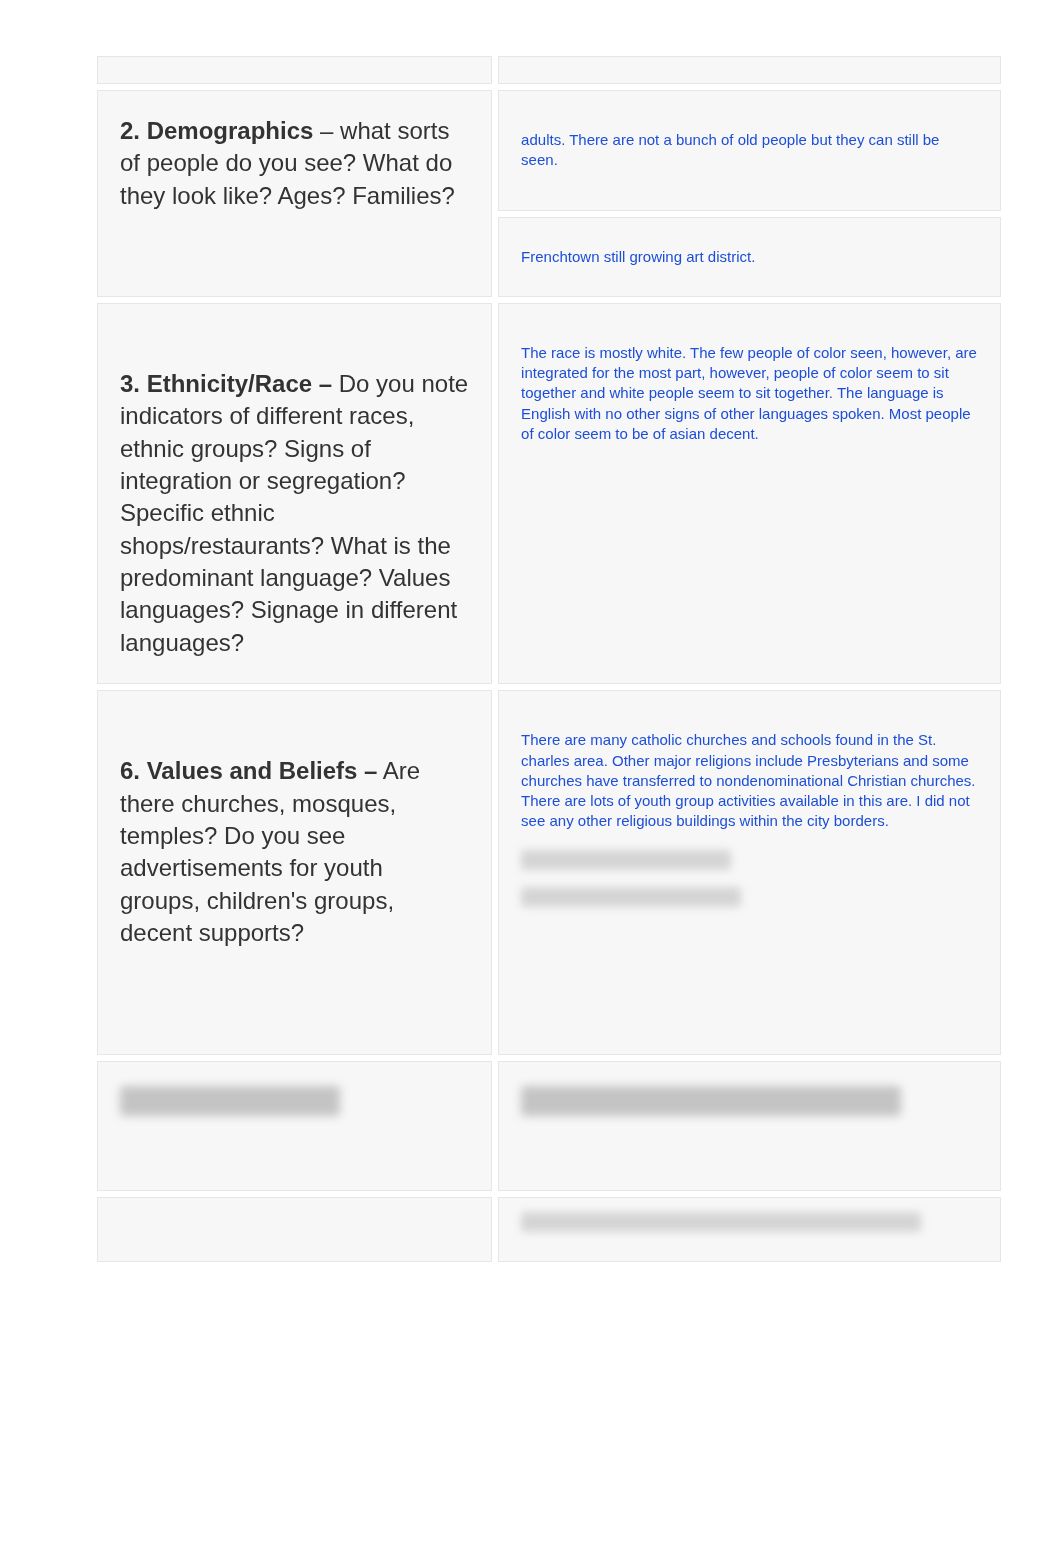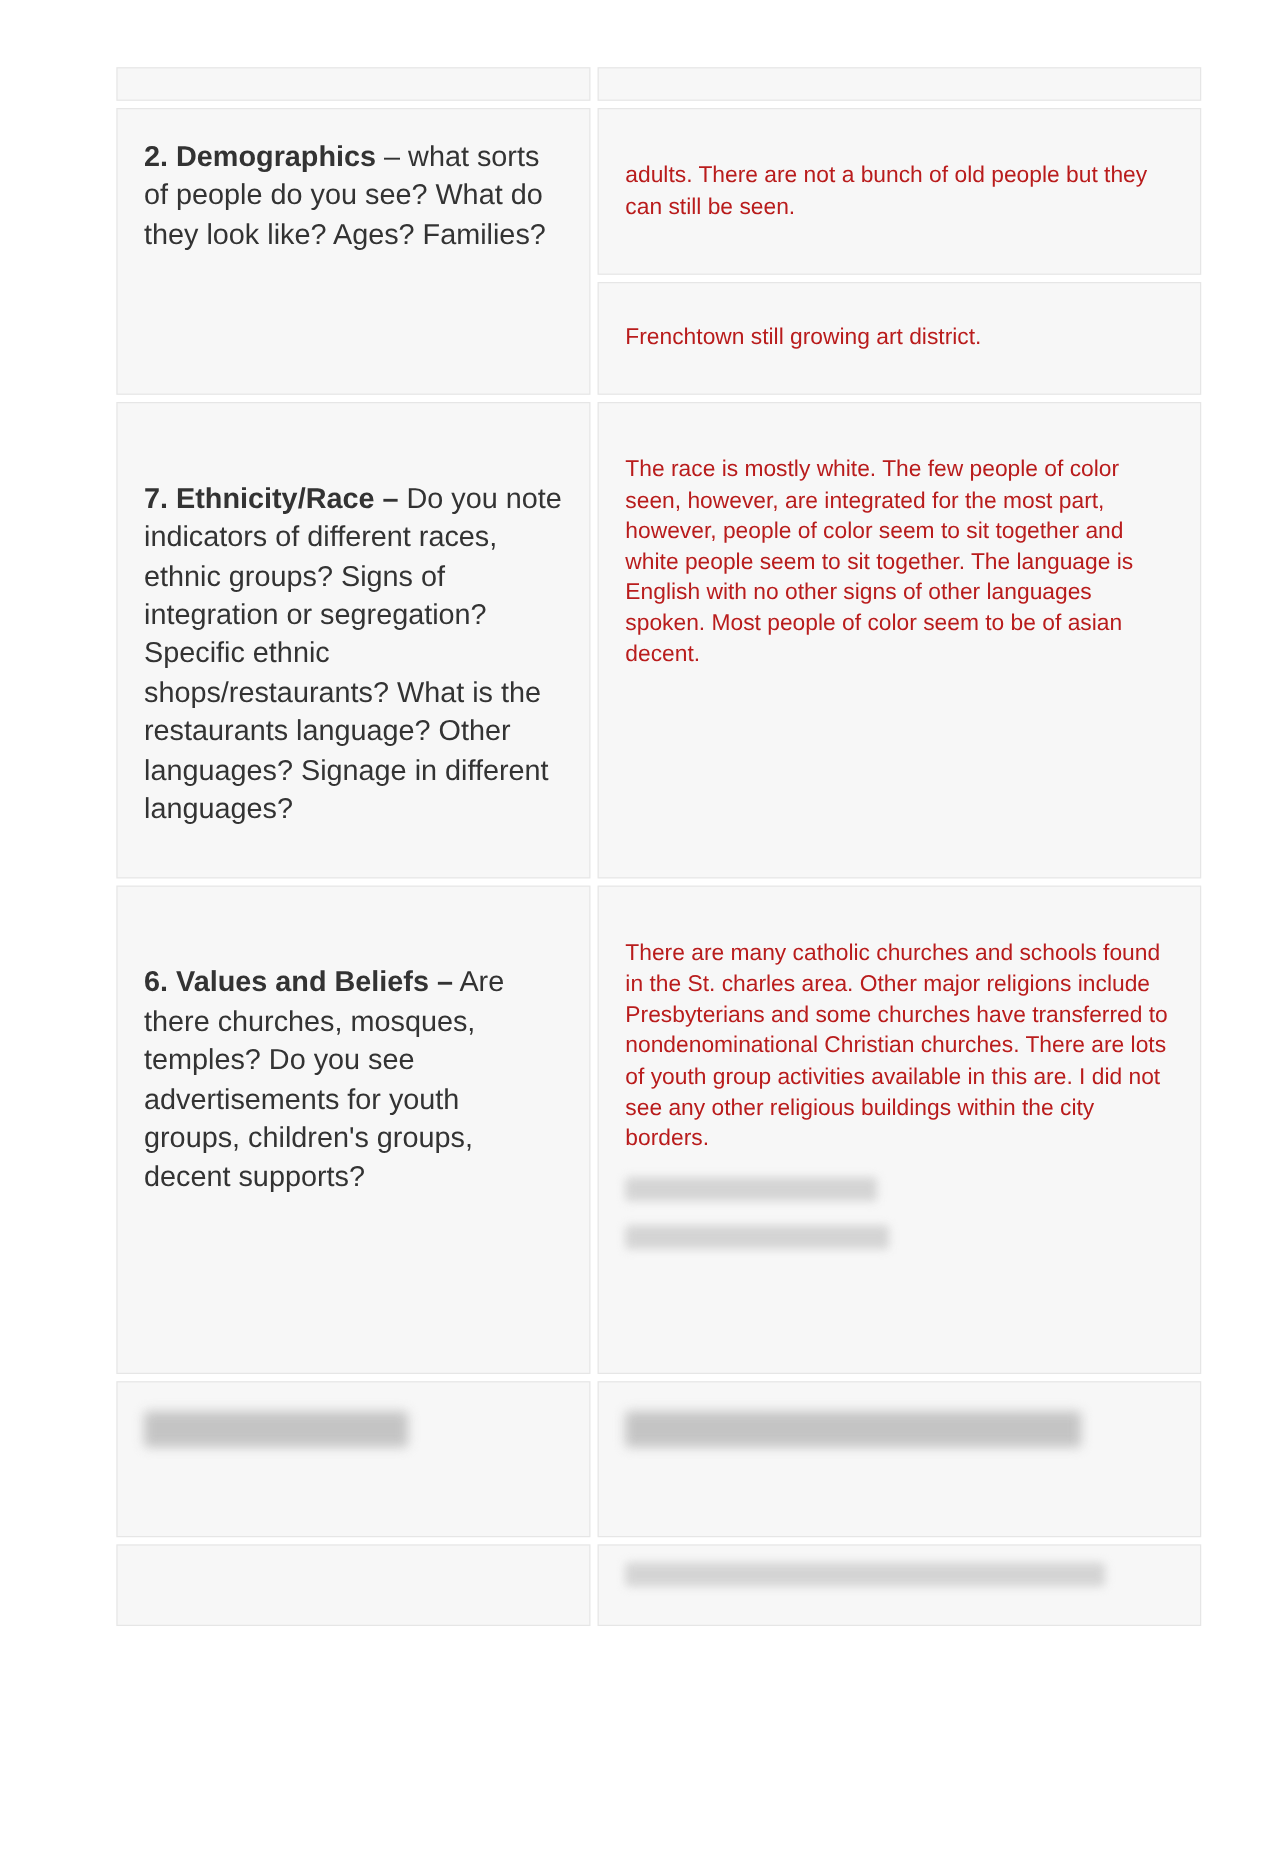--- a/index.html
+++ b/index.html
@@ -28,23 +28,23 @@
     padding: 24px 22px;
   }
   td.left {
     width: 44%;
     font-size: 24px;
     line-height: 1.35;
     color: #333;
   }
   td.right {
     width: 56%;
-    font-size: 19px;
+    font-size: 15px;
     line-height: 1.35;
-    color: #b91c1c;
+    color: #1d4ed8;
   }
   .title-strong { font-weight: bold; }
   .spacer-top { display:block; height:40px; }
   .blur-line {
     display: inline-block;
     height: 20px;
     background: #d1d1d1;
     border-radius: 3px;
     filter: blur(4px);
     opacity: 0.9;
@@ -82,21 +82,21 @@
     </tr>
     <tr>
       <td class="right" style="padding-top:14px; padding-bottom:14px;">
         <p>Frenchtown still growing art district.</p>
       </td>
     </tr>
 
     <tr>
       <td class="left">
         <span class="spacer-top"></span>
-        <span class="title-strong">7. Ethnicity/Race –</span><span> Do you note indicators of different races, ethnic groups? Signs of integration or segregation? Specific ethnic shops/restaurants? What is the restaurants language? Other languages? Signage in different languages?</span>
+        <span class="title-strong">3. Ethnicity/Race –</span><span> Do you note indicators of different races, ethnic groups? Signs of integration or segregation? Specific ethnic shops/restaurants? What is the predominant language? Values languages? Signage in different languages?</span>
       </td>
       <td class="right">
         <p> The race is mostly white. The few people of color seen, however, are integrated for the most part, however, people of color seem to sit together and white people seem to sit together. The language is English with no other signs of other languages spoken. Most people of color seem to be of asian decent.</p>
         <div style="height:130px;"></div>
       </td>
     </tr>
 
     <tr>
       <td class="left">
         <span class="spacer-top"></span>

